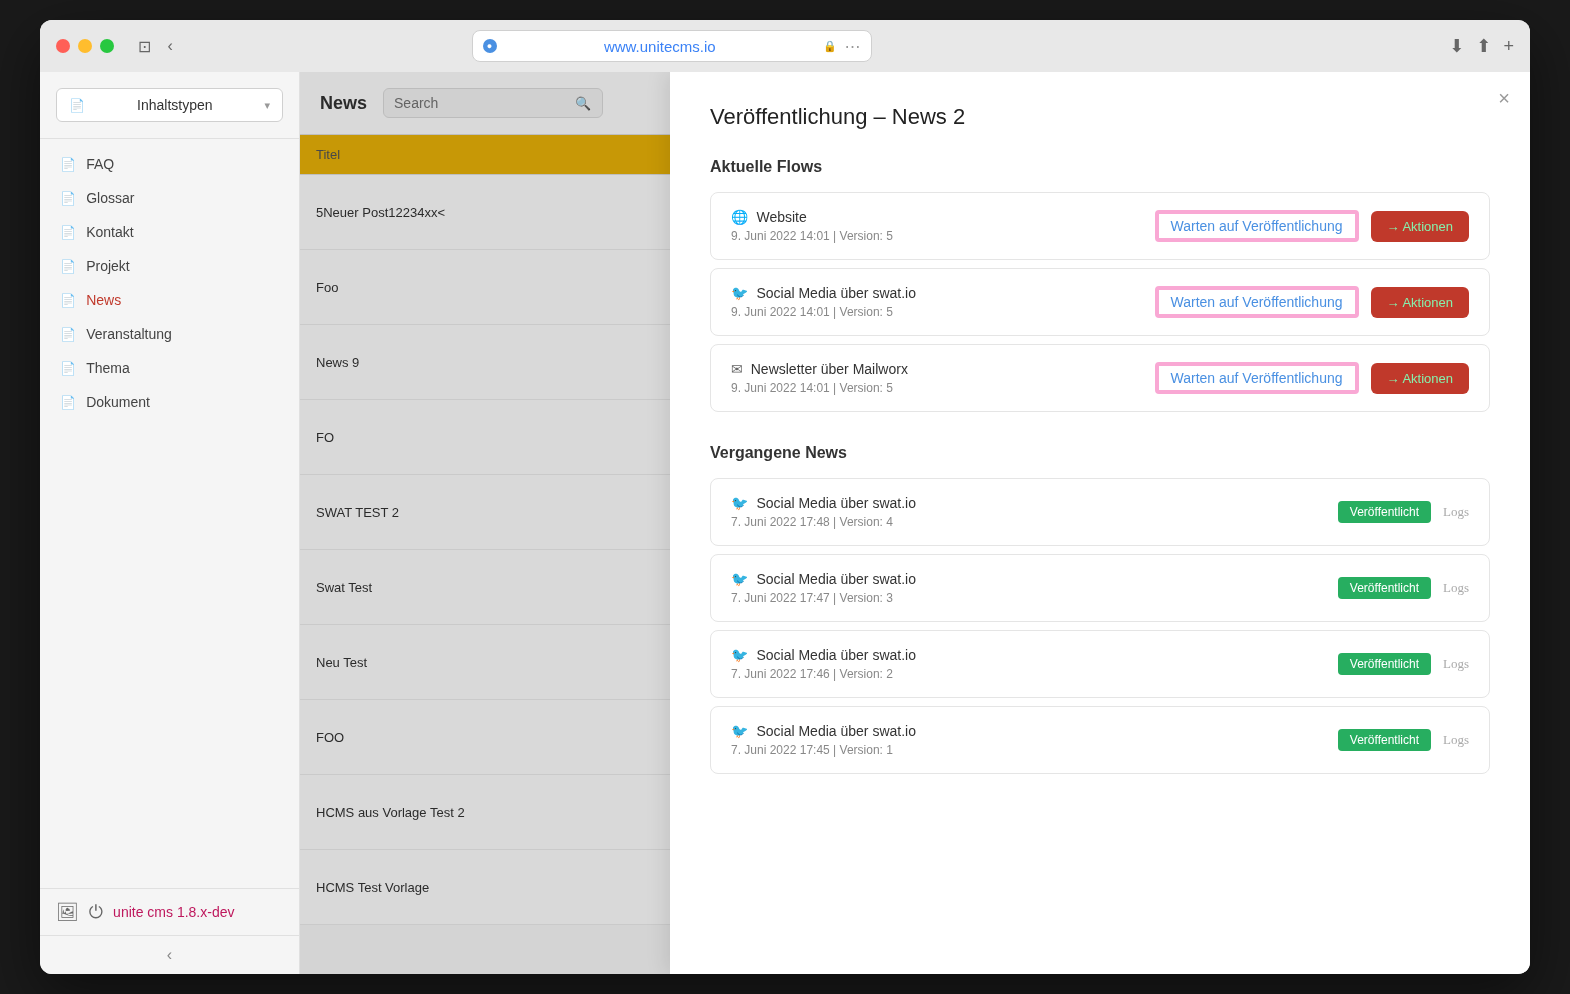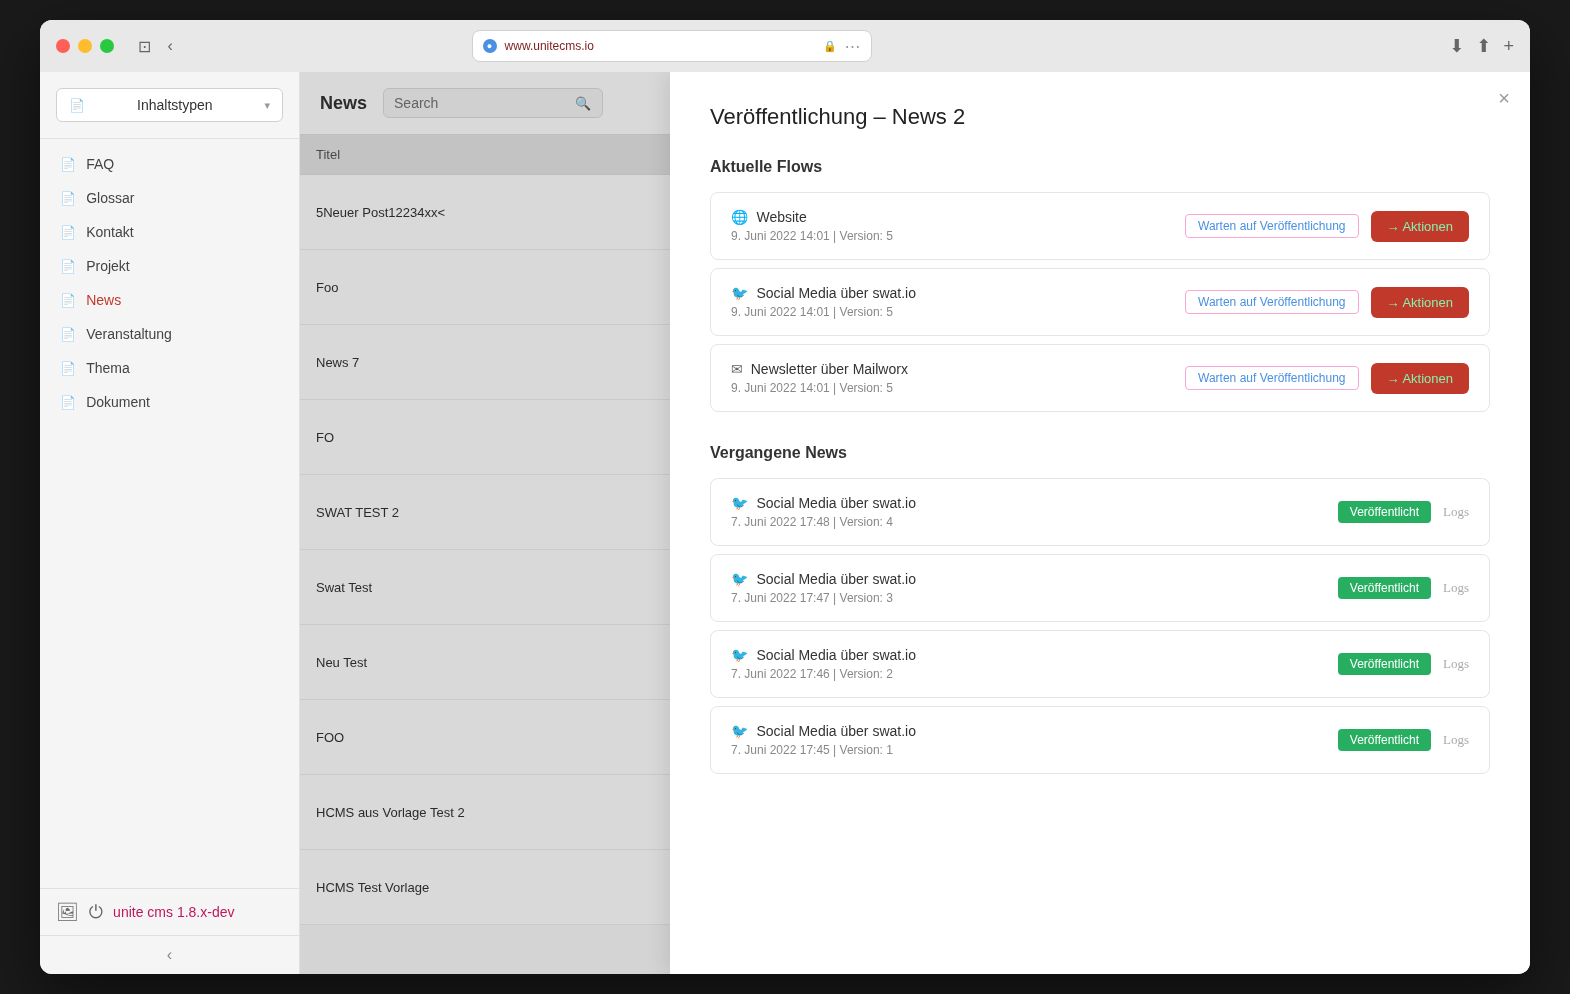--- a/index.html
+++ b/index.html
@@ -44,21 +44,21 @@
       background: white;
       border-radius: 8px;
       height: 32px;
       display: flex;
       align-items: center;
       padding: 0 10px;
       gap: 8px;
       border: 1px solid #d0d0d0;
     }
     .address-bar-favicon { width: 14px; height: 14px; background: #4a90e2; border-radius: 50%; display: flex; align-items: center; justify-content: center; }
-    .address-bar-url { font-size: 12px; color: #7f1d1d; flex: 1; }
+    .address-bar-url { font-size: 15px; color: #3b82f6; flex: 1; text-align: center; }
     .address-bar-lock { font-size: 11px; color: #999; }
     .address-bar-more { font-size: 16px; color: #999; cursor: pointer; }
 
     .titlebar-right { display: flex; gap: 12px; margin-left: auto; align-items: center; }
     .titlebar-right-btn { background: none; border: none; cursor: pointer; color: #666; font-size: 18px; }
 
     
     .app-content {
       flex: 1;
       display: flex;
@@ -172,21 +172,21 @@
     .search-icon { color: #999; font-size: 13px; }
 
     .table-container { flex: 1; overflow-y: auto; }
     table { width: 100%; border-collapse: collapse; font-size: 13px; }
     thead th {
       text-align: left;
       padding: 12px 16px;
       font-weight: 500;
       color: #555;
       border-bottom: 1px solid #e0e0e0;
-      background: #e5e5e5;
+      background: #eab308;
     }
     tbody tr { border-bottom: 1px solid #eee; background: white; }
     tbody td { padding: 24px 16px; color: #333; }
 
     .tag-badge {
       display: inline-block;
       background: #f0f0f0;
       border: 1px solid #ddd;
       border-radius: 4px;
       padding: 2px 8px;
@@ -267,24 +267,24 @@
       color: #333;
       display: flex;
       align-items: center;
       gap: 8px;
     }
     .flow-meta { font-size: 12px; color: #888; }
 
     .flow-actions { display: flex; align-items: center; gap: 12px; }
 
     .status-badge-pending {
-      border: 1px solid #f9a8d4;
+      border: 4px solid #f9a8d4;
       border-radius: 4px;
       padding: 4px 12px;
-      font-size: 12px;
+      font-size: 14px;
       color: #4a90e2;
       background: white;
     }
 
     .status-badge-published {
       background: #27ae60;
       border-radius: 4px;
       padding: 4px 12px;
       font-size: 12px;
       color: white;
@@ -423,21 +423,21 @@
     <td>5Neuer Post12234xx&lt;</td>
     <td><span class="tag-badge">neuer-post</span></td>
     <td><button class="eye-btn">👁</button></td>
   </tr>
               <tr>
     <td>Foo</td>
     <td><span class="tag-badge">foo-8</span></td>
     <td><button class="eye-btn">👁</button></td>
   </tr>
               <tr>
-    <td>News 7</td>
+    <td>News 9</td>
     <td><span class="tag-badge">news-2</span></td>
     <td><button class="eye-btn">👁</button></td>
   </tr>
               <tr>
     <td>FO</td>
     <td><span class="tag-badge">fo-1</span></td>
     <td><button class="eye-btn">👁</button></td>
   </tr>
               <tr>
     <td>SWAT TEST 2</td>

